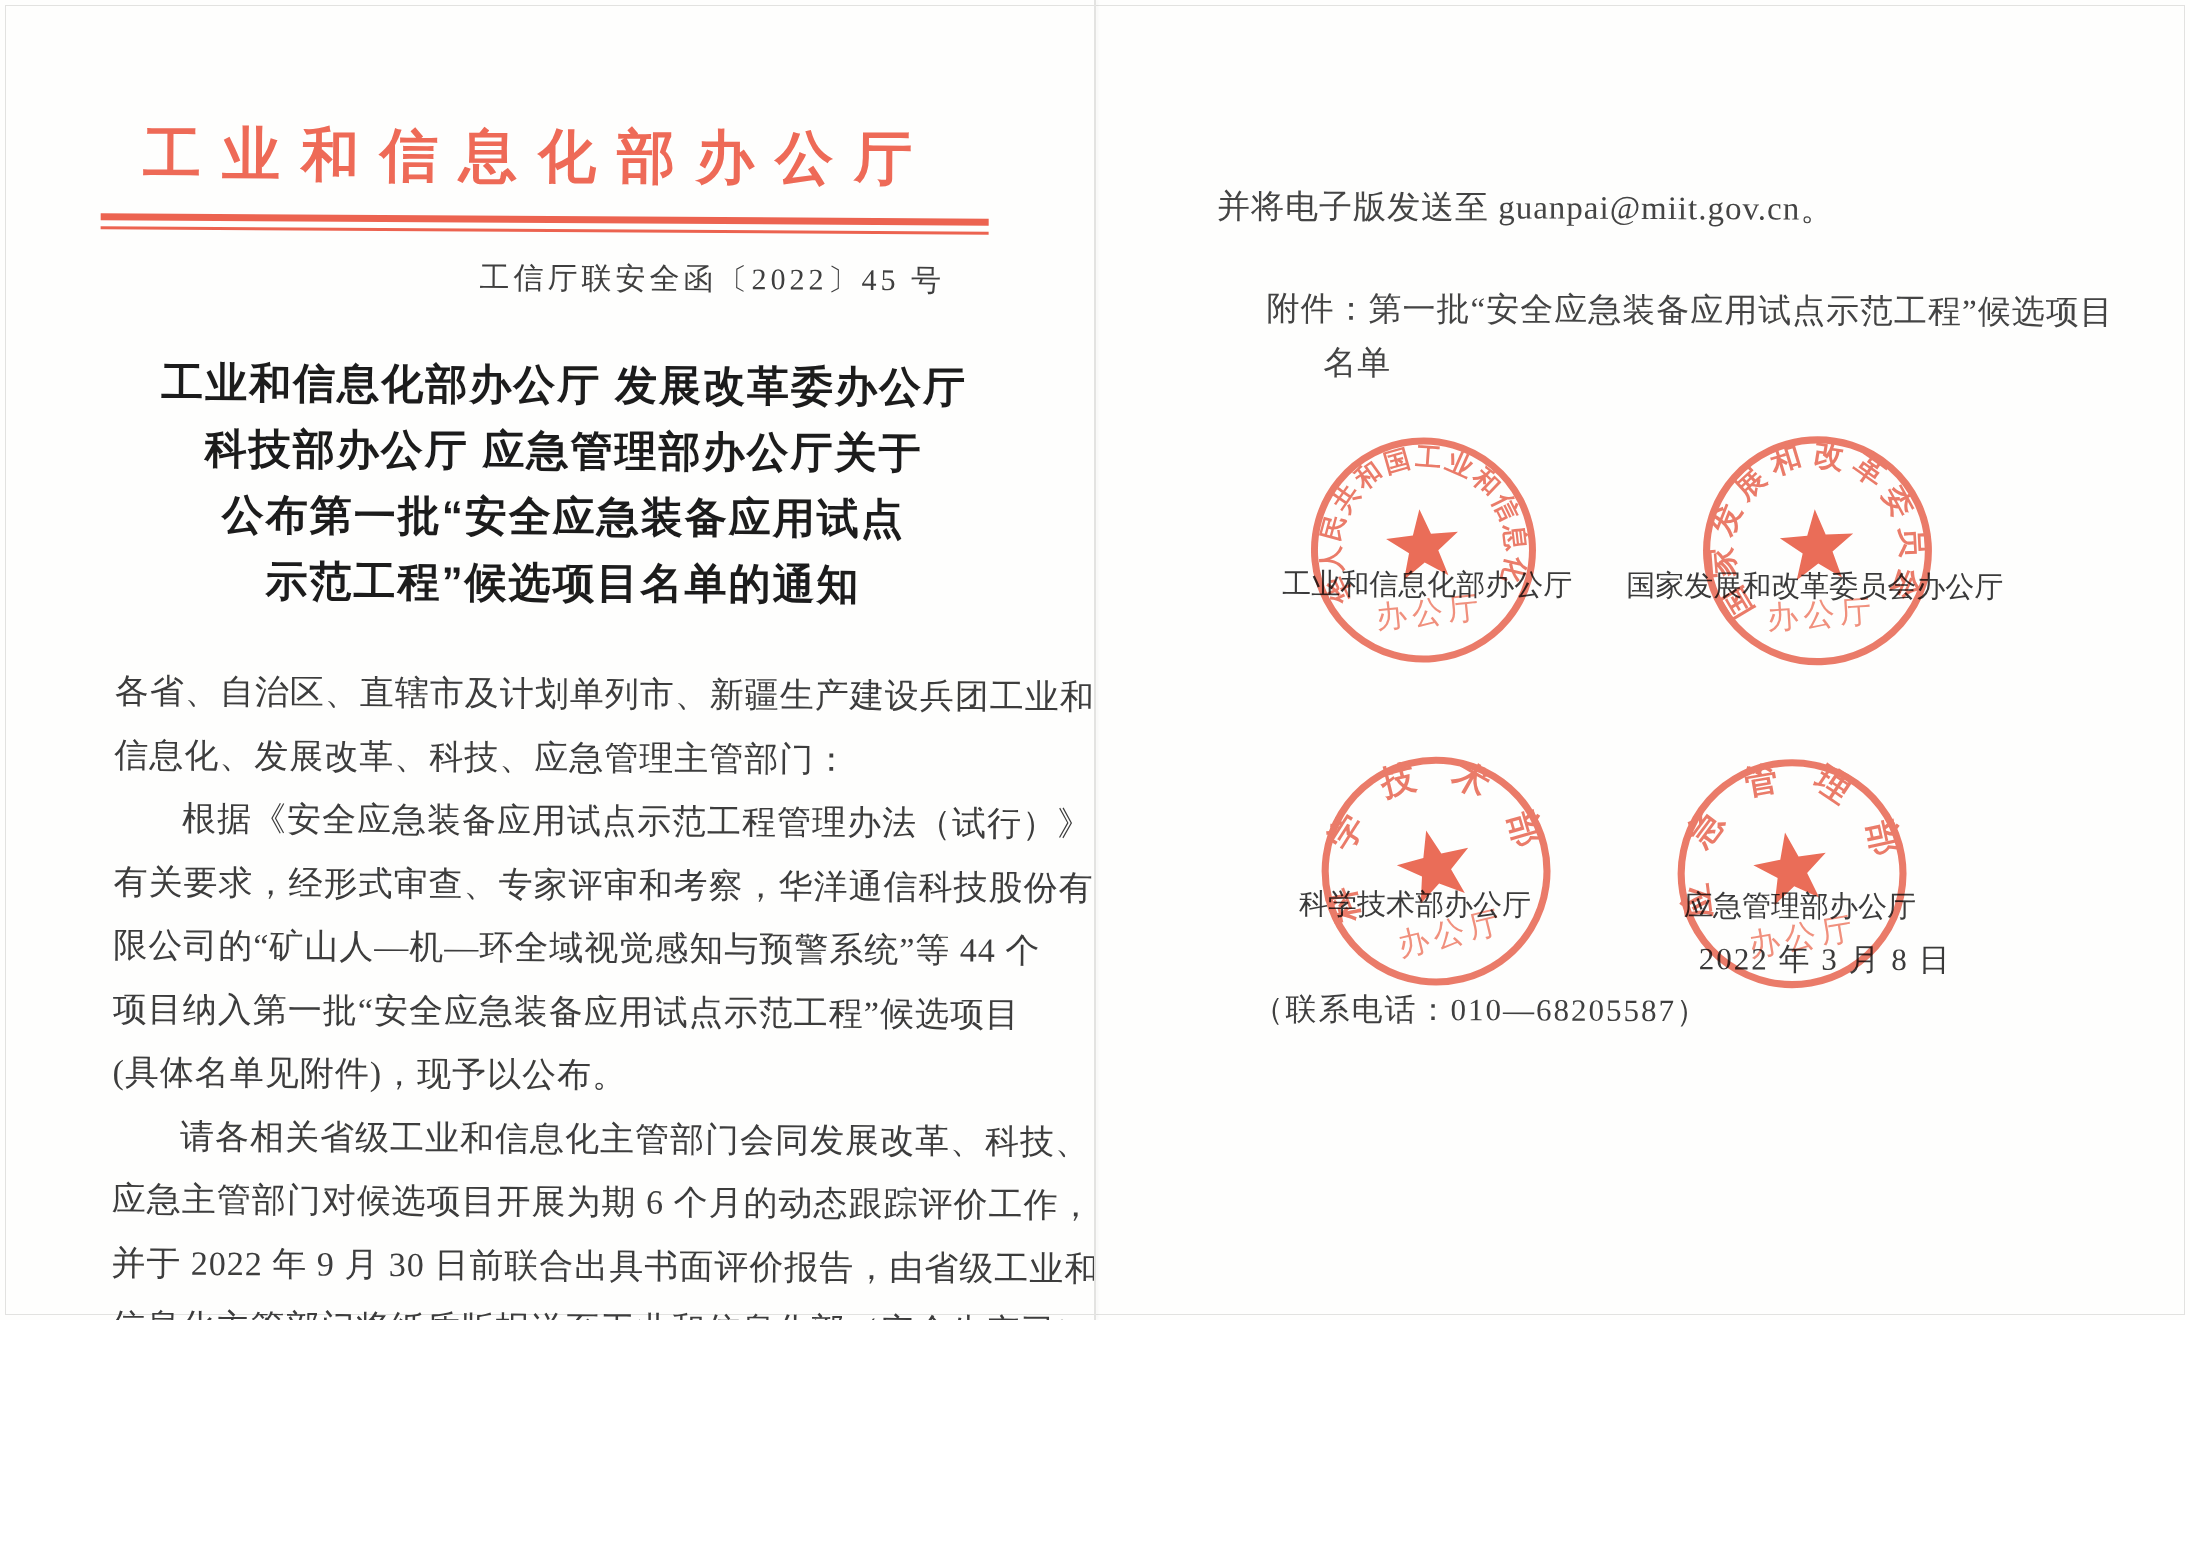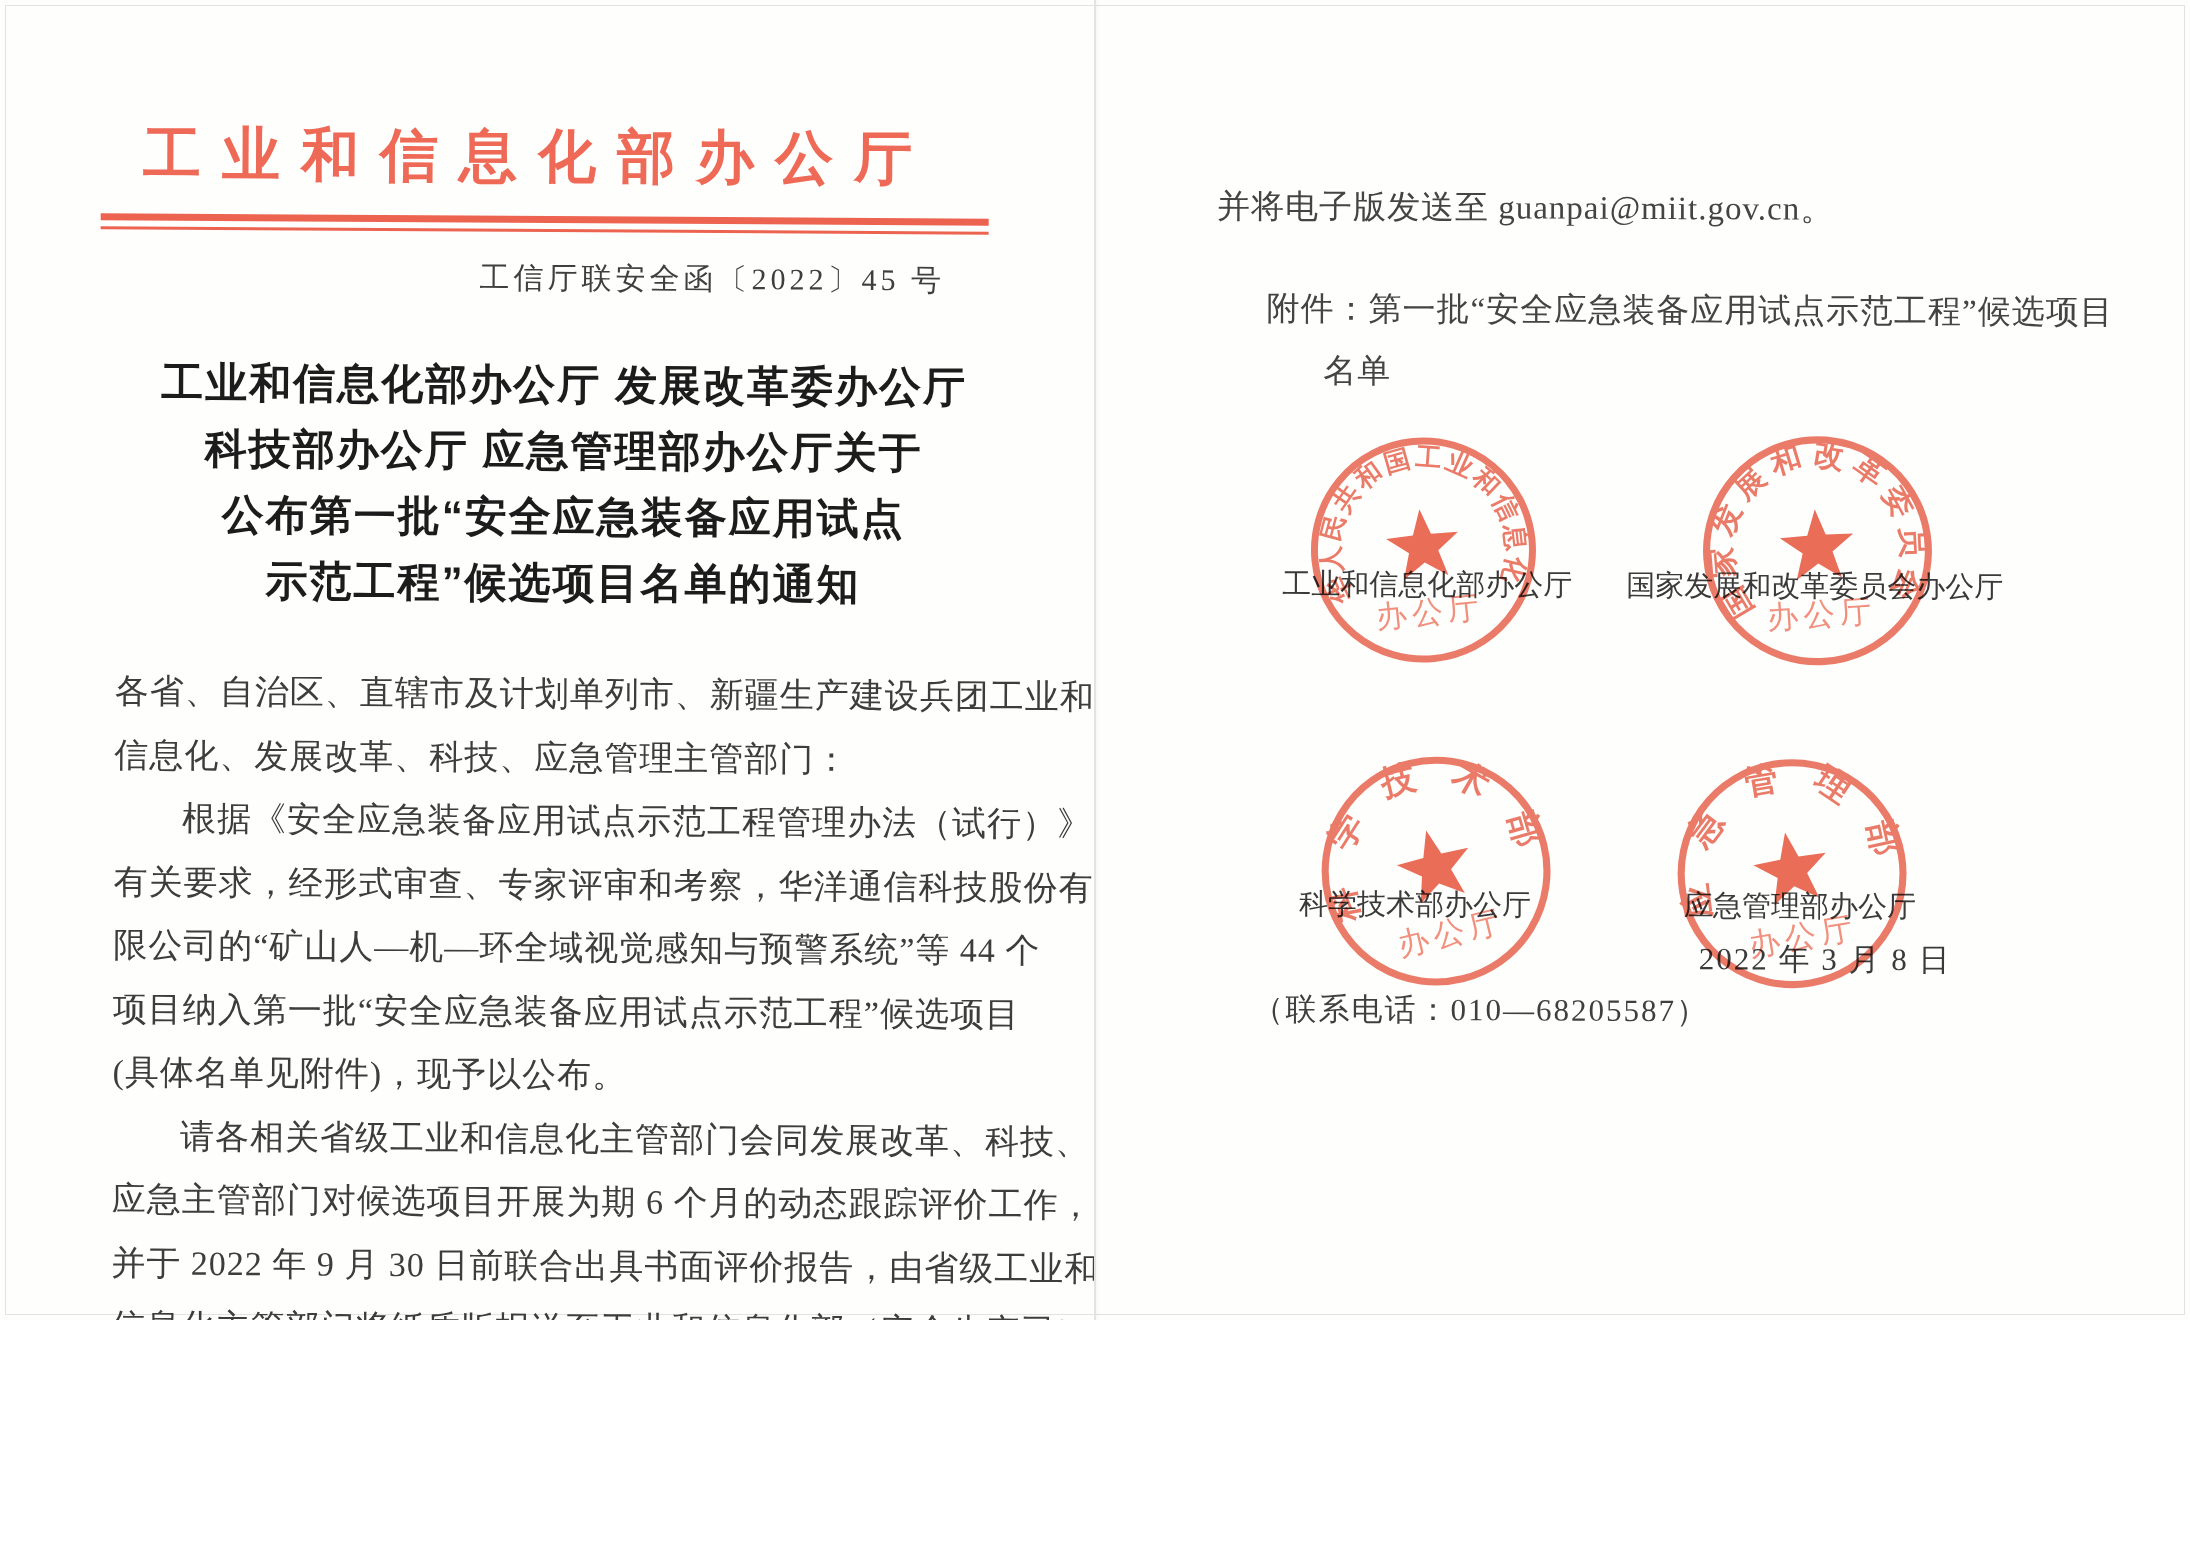--- a/index.html
+++ b/index.html
@@ -40,21 +40,21 @@
     position:absolute;left:115px;top:662px;width:900px;
     font-size:34px;line-height:63.5px;color:#3d3d3d;letter-spacing:1px;
   }
   .body-text .line{white-space:nowrap;}
   .body-text .indent{padding-left:68px;}
 
   
   .p2-text{position:absolute;font-size:33px;color:#444;letter-spacing:1px;white-space:nowrap;}
   .p2-continuation{left:119px;top:186px;}
   .p2-att1{left:169px;top:288px;}
-  .p2-att2{left:226px;top:350px;}
+  .p2-att2{left:226px;top:342px;}
   .seal-caption{position:absolute;font-size:29px;color:#3a3a3a;white-space:nowrap;}
   .caption-1{left:186px;top:566px;}
   .caption-2{left:530px;top:566px;}
   .caption-3{left:204px;top:886px;}
   .caption-4{left:589px;top:886px;}
   .p2-date{position:absolute;left:604px;top:938px;font-size:31px;color:#3a3a3a;
            letter-spacing:2px;white-space:nowrap;}
   .p2-contact{position:absolute;left:158px;top:990px;font-size:31px;color:#3f3f3f;
               letter-spacing:2px;white-space:nowrap;}
   .page-num{position:absolute;left:186px;top:1382px;font-size:28px;color:#8f8f8f;

